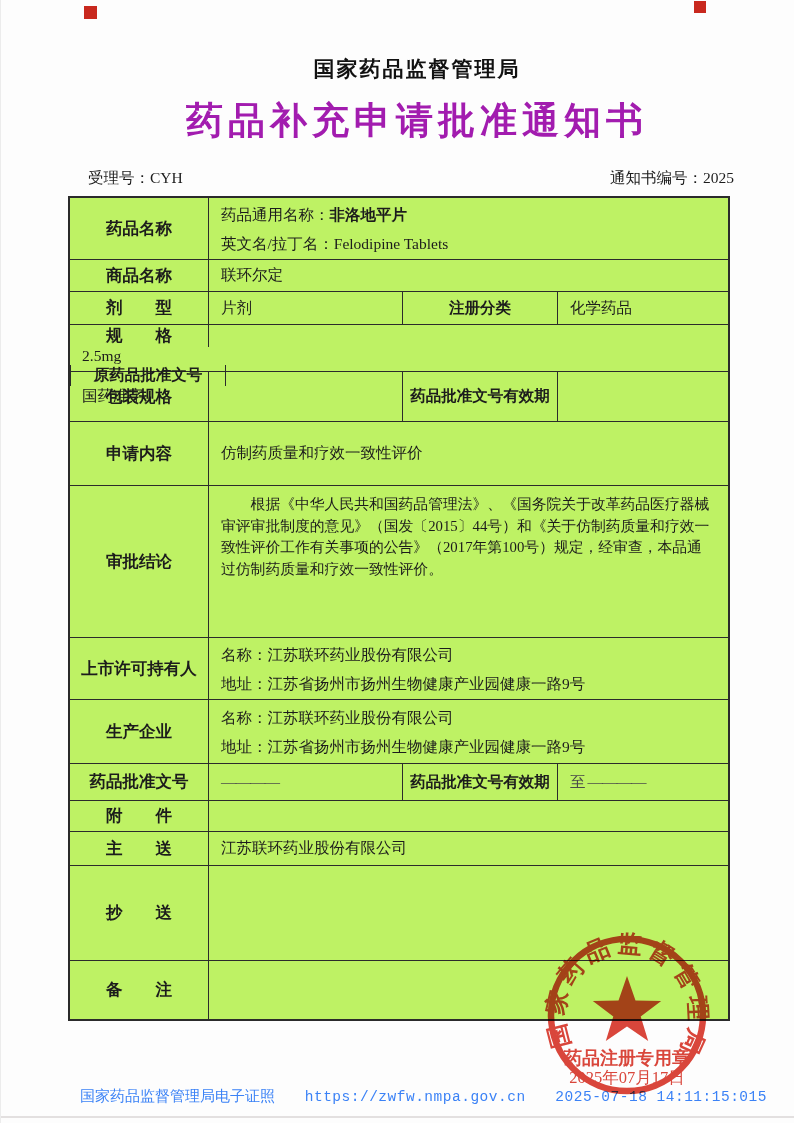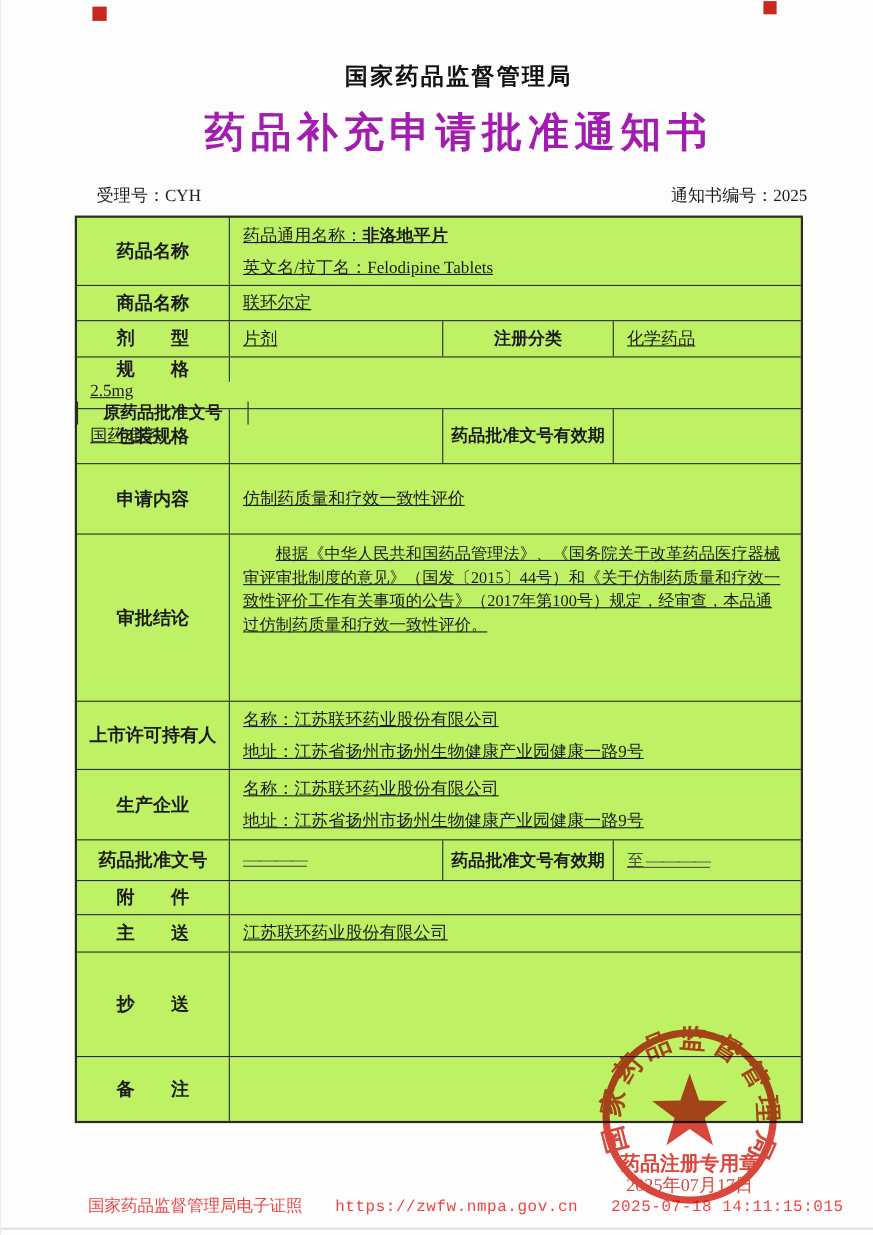--- a/index.html
+++ b/index.html
@@ -31,38 +31,38 @@
   .lbl{
     width:134px;flex:none;border-right:1.5px solid #2b2b2b;
     display:flex;align-items:center;justify-content:center;
     font-weight:bold;font-size:16.5px;text-align:center;padding:0 2px;white-space:nowrap;
   }
   .lbl2{
     width:154px;flex:none;border-right:1.5px solid #2b2b2b;border-left:1.5px solid #2b2b2b;
     display:flex;align-items:center;justify-content:center;
     font-weight:bold;font-size:15.5px;text-align:center;white-space:nowrap;
   }
-  .val{flex:1;display:flex;align-items:center;padding:0 12px;font-size:15.5px;text-decoration:underline;}
+  .val{flex:1;display:flex;align-items:center;padding:0 12px;font-size:15.5px;}
   .val.mid{width:169px;flex:none;}
   .val.col{flex-direction:column;justify-content:center;align-items:flex-start;line-height:29px;}
   .val.para{display:block;padding:8px 12px;font-size:14.8px;line-height:21.5px;}
   .indent{text-indent:2em;}
   .dash{color:#4a4a4a;letter-spacing:-1px;}
   .h-r1{height:61px;} .h-r2{height:31px;} .h-r3{height:32px;} .h-r4{height:46px;flex-direction:column;}
   .h-r5{height:49px;} .h-r6{height:63px;} .h-r7{height:151px;} .h-r8{height:61px;}
   .h-r9{height:63px;} .h-r10{height:36px;} .h-r11{height:30px;} .h-r12{height:33px;}
   .h-r13{height:94px;} .h-r14{height:58px;}
   .bold{font-weight:bold;}
   .stamp{
     position:absolute;left:541px;top:931px;width:172px;height:172px;
     opacity:0.92;mix-blend-mode:multiply;z-index:5;
   }
   .footer{
     position:absolute;left:80px;top:1087px;right:60px;height:24px;
-    color:#ef4444;font-size:15px;white-space:nowrap;
+    color:#3b82f6;font-size:15px;white-space:nowrap;
   }
   .footer .mono{font-family:"Liberation Mono","DejaVu Sans Mono",monospace;font-size:14.5px;letter-spacing:0.5px;}
   .footer span{margin-right:26px;}
   .scan-edge-bottom{position:absolute;left:0;top:1116px;width:100%;height:2px;background:#e3e0e0;}
   .scan-edge-left{position:absolute;left:0;top:0;width:1px;height:100%;background:#ececec;}
 </style>
 </head>
 <body>
 
 <div class="page">

